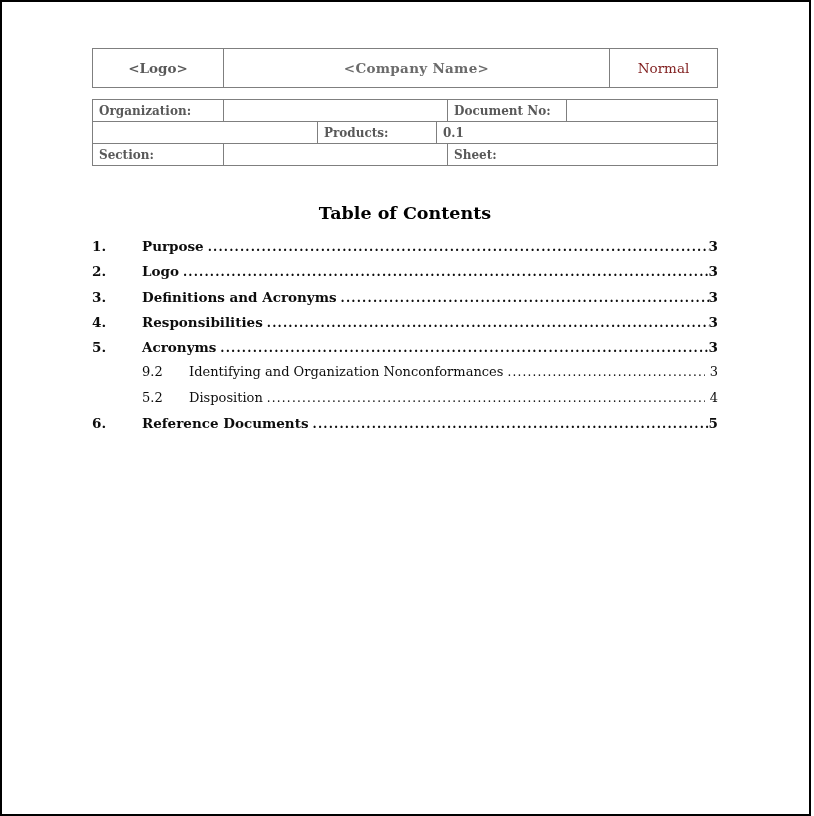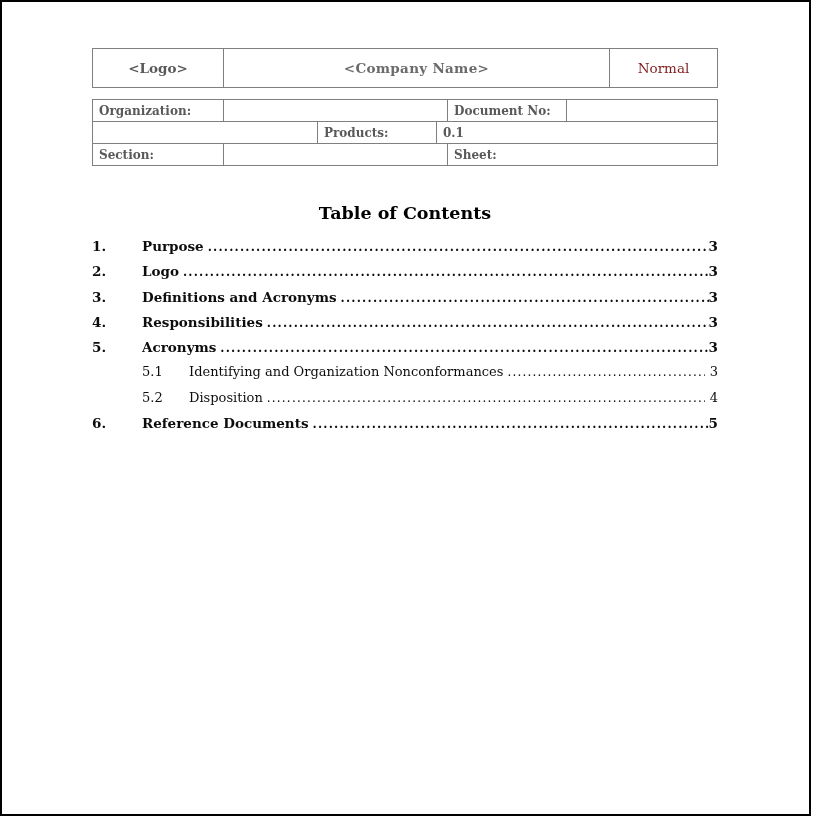--- a/index.html
+++ b/index.html
@@ -164,21 +164,21 @@
         <span class="dots">....................................................................................................................................................................................................................................................................</span>
         <span class="pg">3</span>
       </div>
       <div class="toc-row">
         <span class="num">5.</span>
         <span class="title">Acronyms</span>
         <span class="dots">....................................................................................................................................................................................................................................................................</span>
         <span class="pg">3</span>
       </div>
       <div class="toc-row sub">
-        <span class="num">5.1</span>
+        <span class="num">9.2</span>
         <span class="title">Identifying and Organization Nonconformances</span>
         <span class="dots">....................................................................................................................................................................................................................................................................</span>
         <span class="pg">3</span>
       </div>
       <div class="toc-row sub">
         <span class="num">5.2</span>
         <span class="title">Disposition</span>
         <span class="dots">....................................................................................................................................................................................................................................................................</span>
         <span class="pg">4</span>
       </div>

